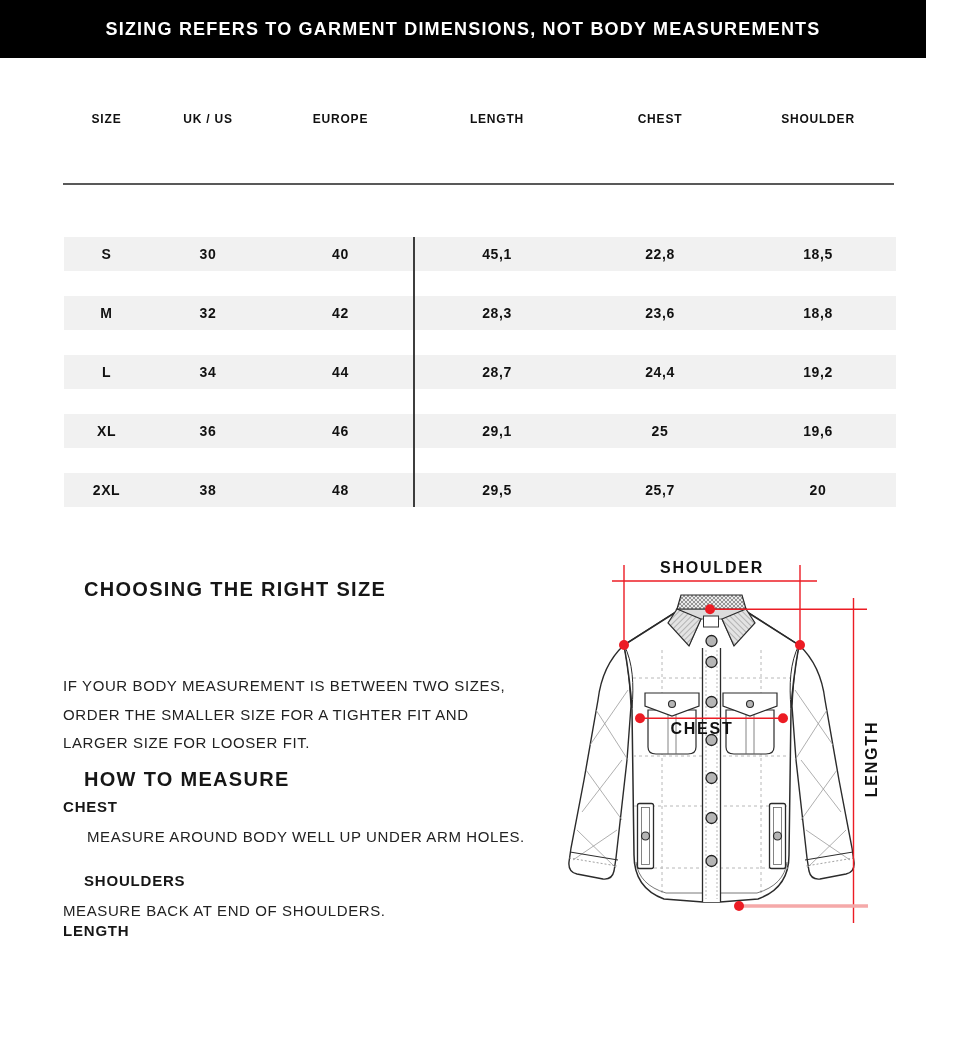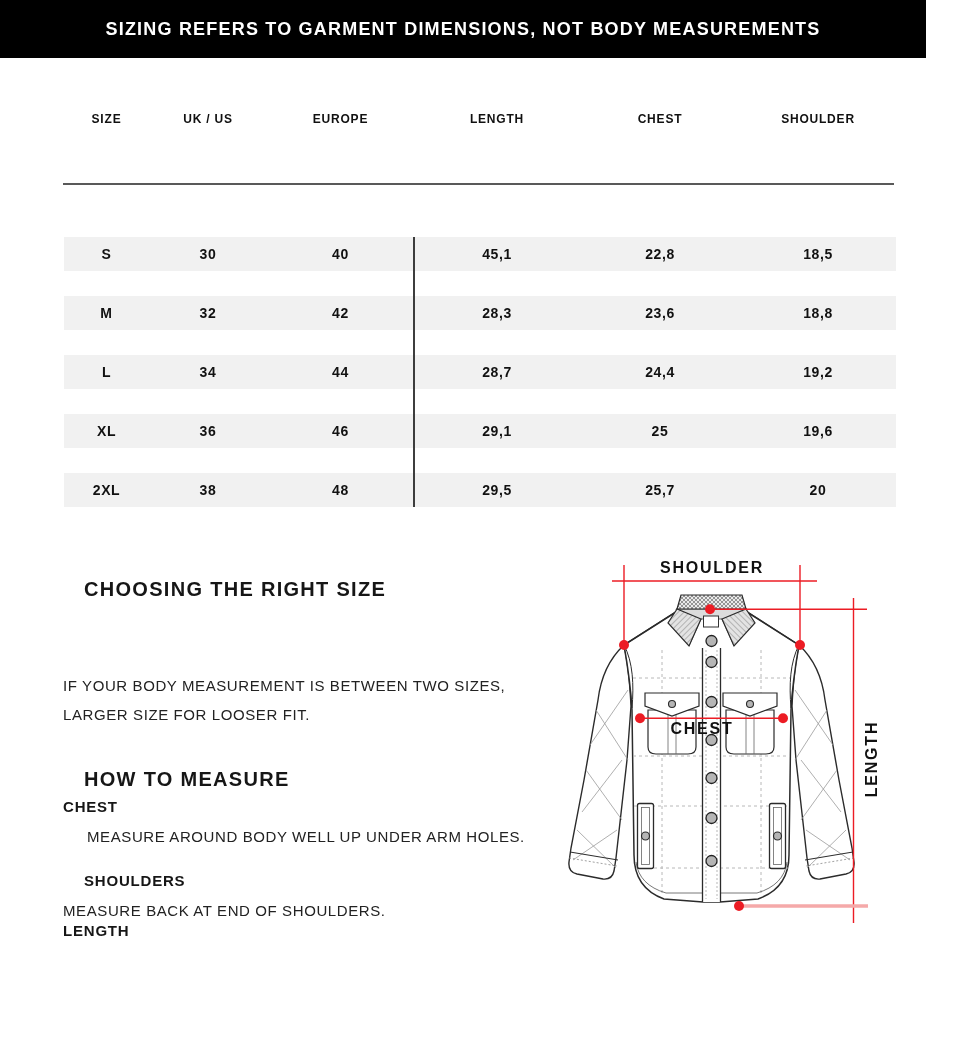--- a/index.html
+++ b/index.html
@@ -88,20 +88,21 @@
       <div class="cell">29,5</div>
       <div class="cell">25,7</div>
       <div class="cell">20</div>
     </div>
   </div>
   <div class="v-divider"></div>
 
   <div class="h1" style="top:578px;">CHOOSING THE RIGHT SIZE</div>
   <div class="body-lines" style="top:636px;margin-top:36px;">
     <div>IF YOUR BODY MEASUREMENT IS BETWEEN TWO SIZES,</div>
+    <div>ORDER THE SMALLER SIZE FOR A TIGHTER FIT AND</div>
     <div>LARGER SIZE FOR LOOSER FIT.</div>
   </div>
 
   <div class="h1" style="top:768px;">HOW TO MEASURE</div>
 
   <div class="subhead" style="top:798px;">CHEST</div>
   <div class="body-lines" style="top:823px;margin-left:24px;">
     <div>MEASURE AROUND BODY WELL UP UNDER ARM HOLES.</div>
   </div>
 

